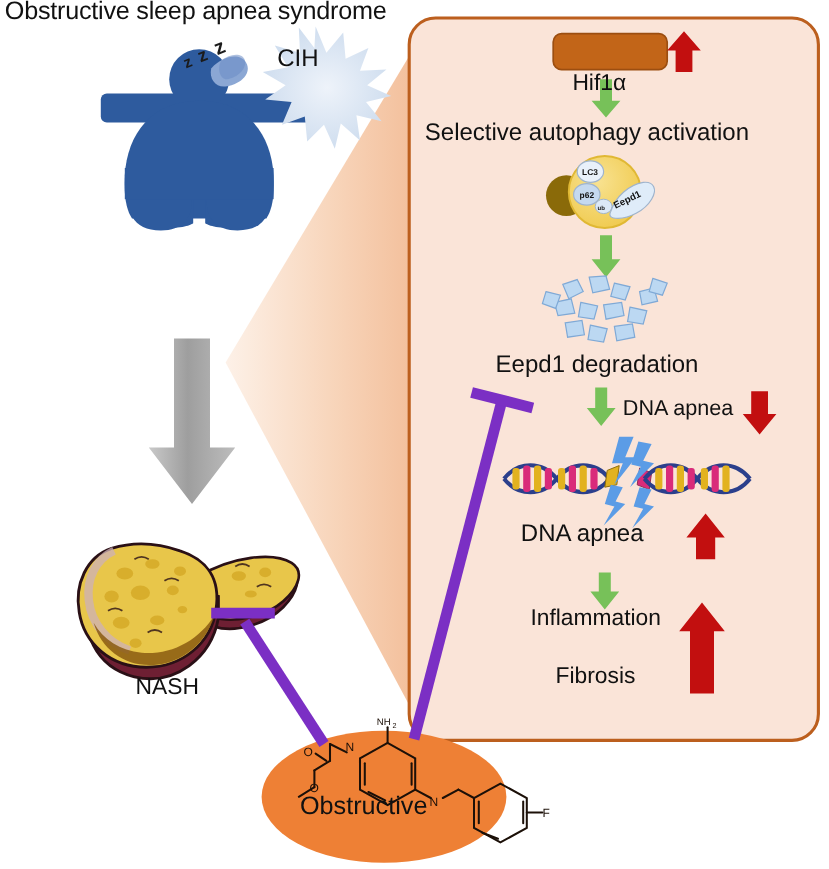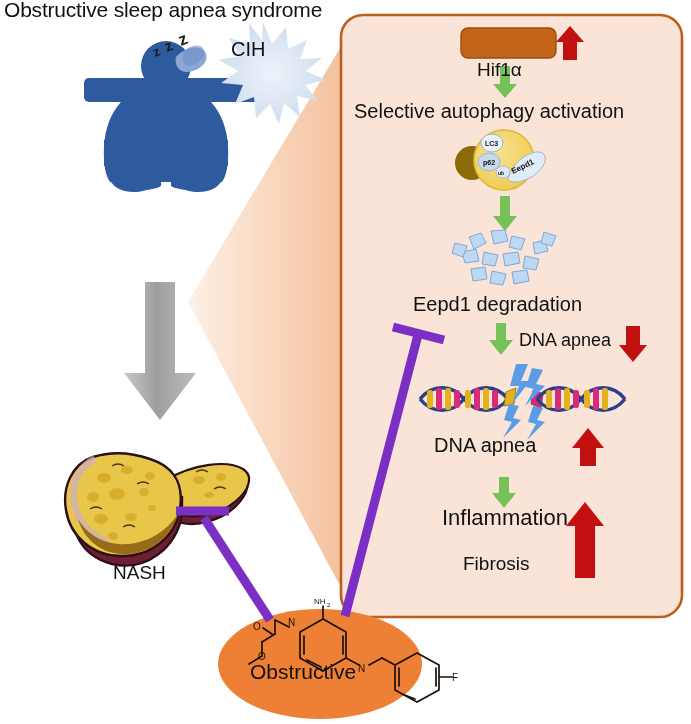--- a/index.html
+++ b/index.html
@@ -11,21 +11,21 @@
   .txt{position:absolute;white-space:nowrap;color:#111;}
   #title{left:4px;top:-2px;font-size:21px;letter-spacing:-0.2px;}
   #cih-label{left:231px;top:38px;font-size:20px;}
   #nash-label{left:113px;top:562px;font-size:19px;}
   #retig-label{left:250px;top:660px;font-size:21px;}
   #hif-label{left:477px;top:35px;font-size:19px;margin-top:24px;}
   #autophagy-label{left:354px;top:100px;font-size:20px;}
   #eepd1deg-label{left:413px;top:293px;font-size:20px;}
   #dnarepair-label{left:519px;top:330px;font-size:18px;}
   #dnadamage-label{left:434px;top:434px;font-size:20px;}
-  #infl-label{left:442px;top:505px;font-size:22px;}
+  #infl-label{left:442px;top:505px;font-size:19px;}
   #fibro-label{left:463px;top:534px;font-size:19px;margin-top:19px;}
   #liverinj-label{left:447px;top:563px;font-size:19px;}
 </style>
 </head>
 <body>
 
 <div class="stage">
 
   <svg class="abs" width="691" height="724" viewBox="0 0 691 724" aria-hidden="true">
     <defs>

